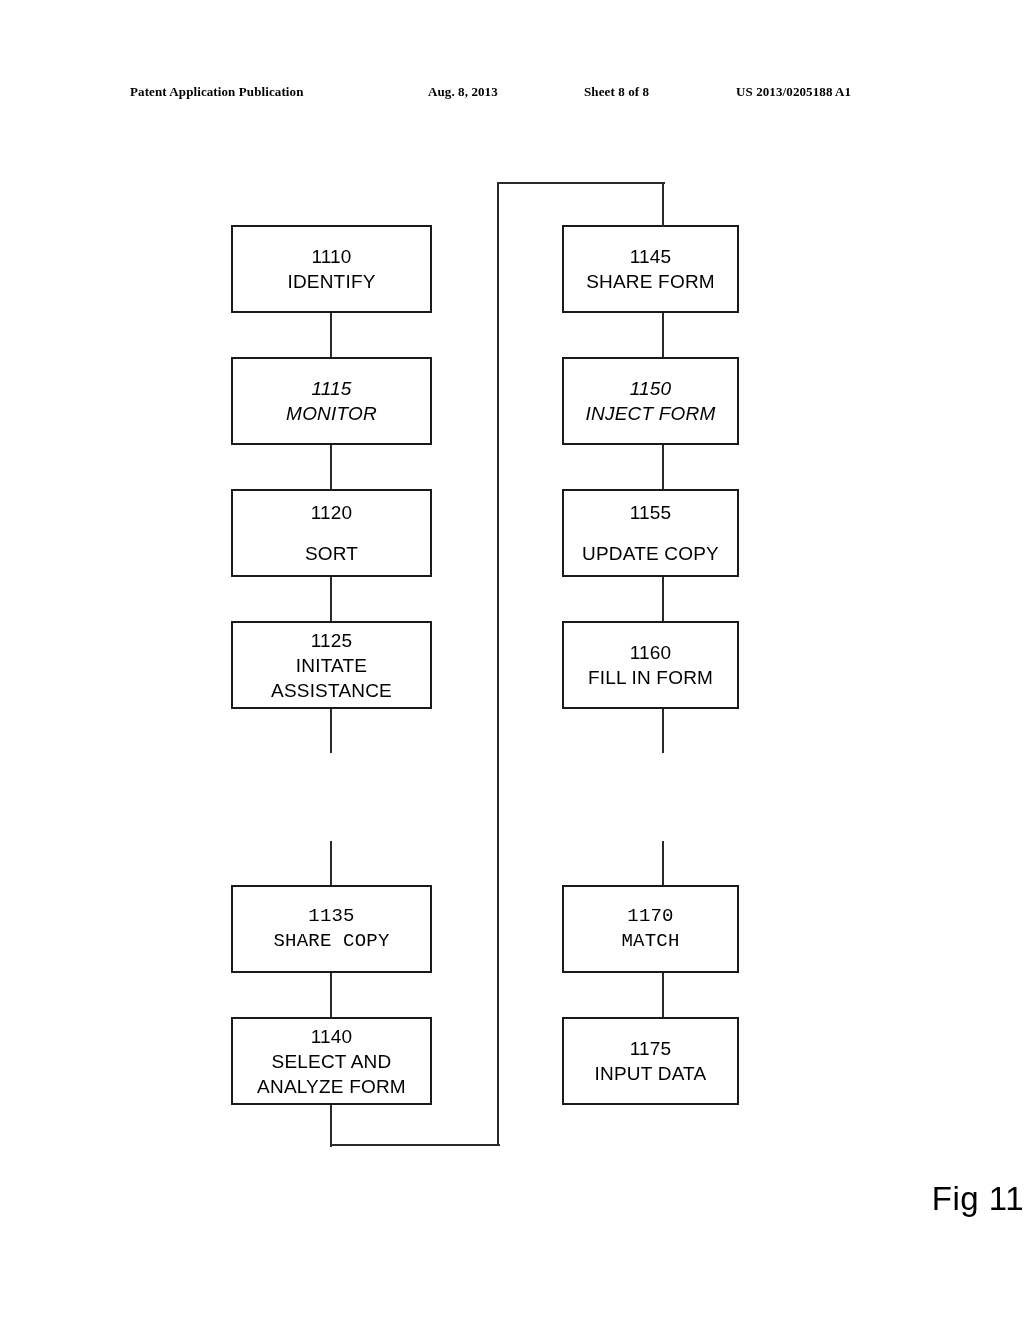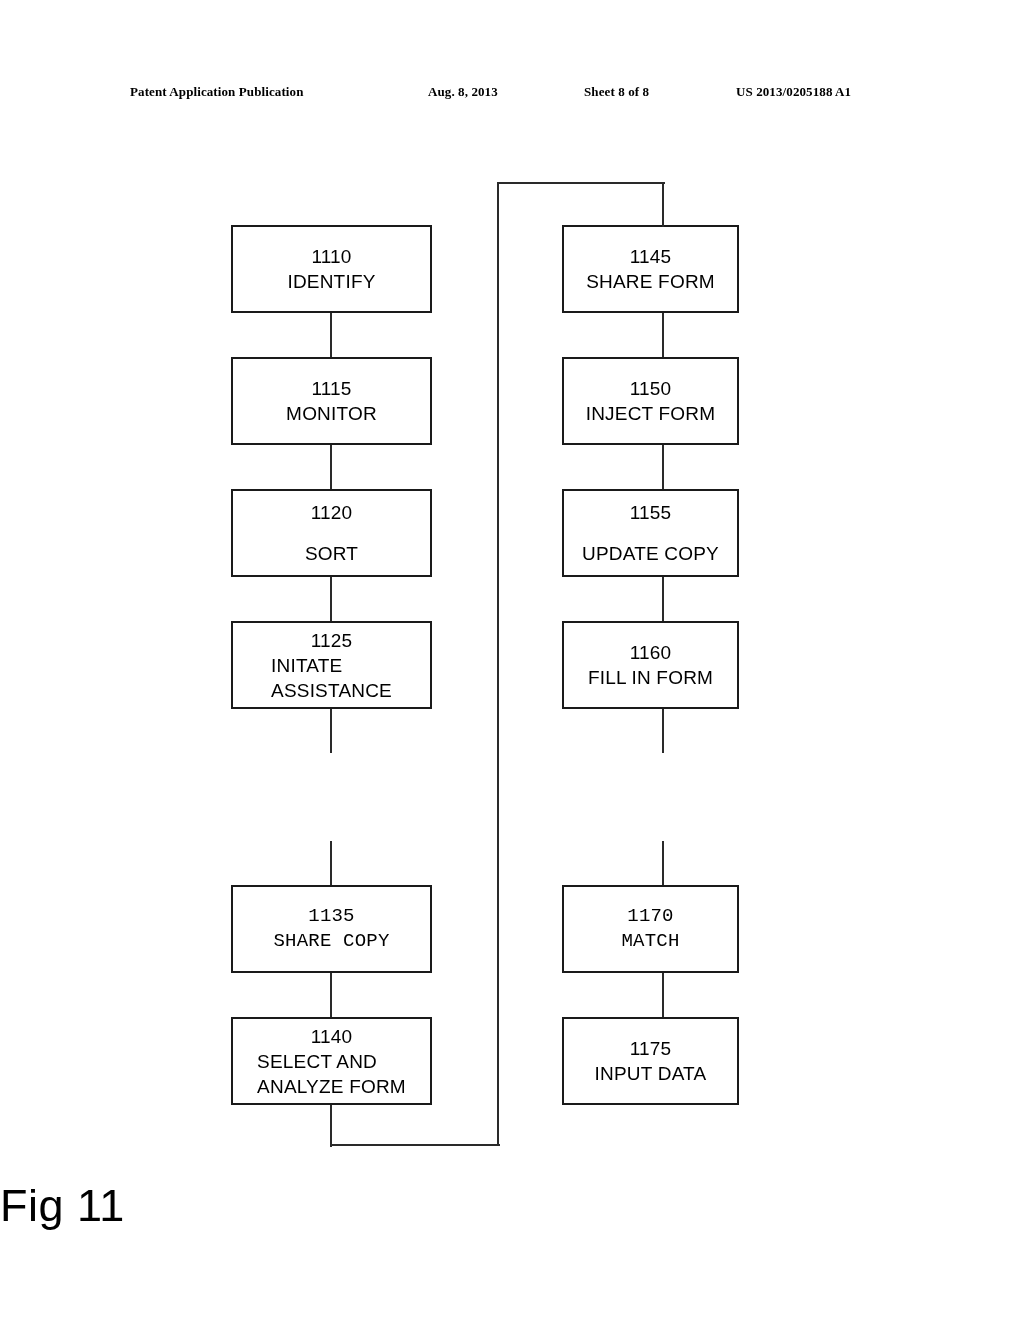--- a/index.html
+++ b/index.html
@@ -48,59 +48,59 @@
   
   .node {
     position: absolute;
     box-sizing: border-box;
     border: 2.4px solid #1a1a1a;
     background: #ffffff;
     display: flex;
     flex-direction: column;
     align-items: center;
     justify-content: center;
-    text-align: left;
+    text-align: center;
     font-size: 19px;
     line-height: 25px;
     letter-spacing: 0.2px;
     color: #000000;
   }
   .node .ref   { display: block; }
   .node .label { display: block; white-space: pre-line; }
 
   
   .col-left  { left: 231px; width: 201px; }
   .col-right { left: 562px; width: 177px; }
 
   
   .row-1 { top: 225px;  height: 88px; }
-  .row-2 { top: 357px;  height: 88px; }
+  .row-2 { top: 357px;  height: 88px; font-style: italic; }
   .row-3 { top: 489px;  height: 88px; gap: 16px; }
   .row-4 { top: 621px;  height: 88px; }
   .row-5 { top: 753px;  height: 88px; }
   .row-6 { top: 885px;  height: 88px; font-family: Liberation Mono, monospace; }
   .row-7 { top: 1017px; height: 88px; }
 
   
   .conn {
     position: absolute;
     background: #2a2a2a;
   }
   .conn-v { width: 2.4px; }
   .conn-h { height: 2.4px; }
 
   
   .fig-caption {
     position: absolute;
     left: 0;
     top: 1180px;
     width: 1024px;
-    text-align: left;
+    text-align: right;
     font-family: "Liberation Sans", sans-serif;
-    font-size: 45px;
+    font-size: 33px;
     letter-spacing: 0.5px;
     color: #000000;
   }
 </style>
 </head>
 <body>
 
 <div class="page-header">
   <span class="hdr-pub">Patent Application Publication</span>
   <span class="hdr-date">Aug. 8, 2013</span>

